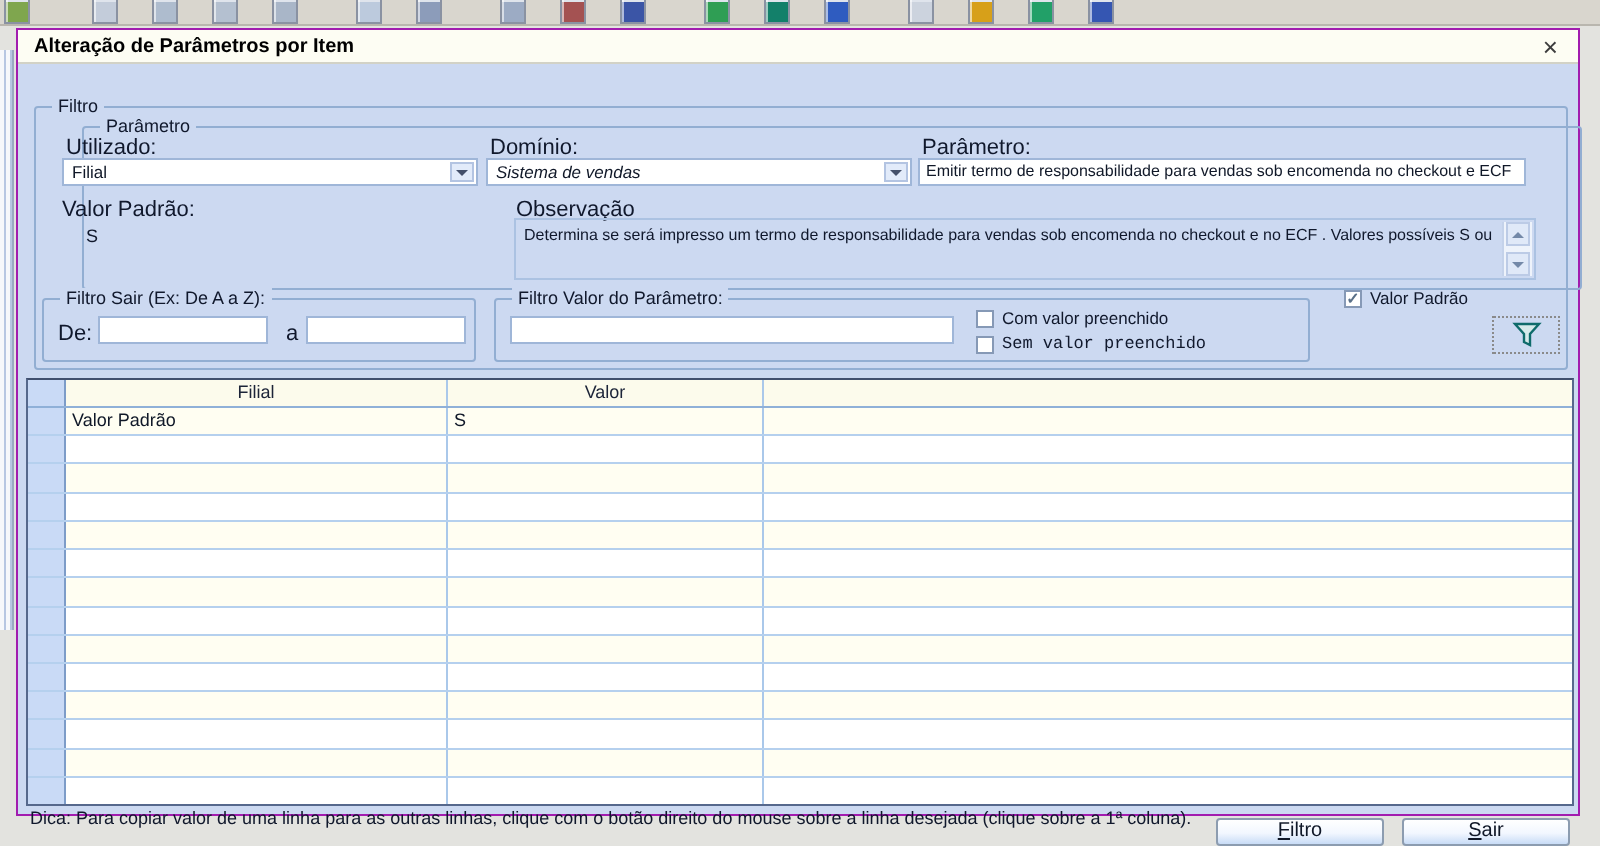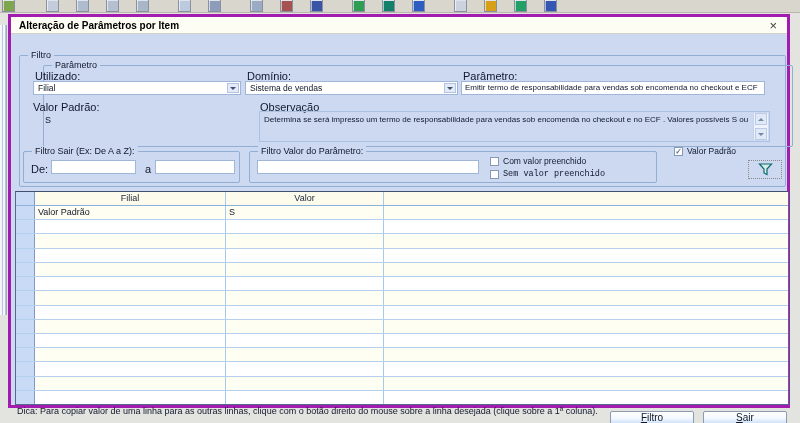--- a/index.html
+++ b/index.html
@@ -18,21 +18,21 @@
   .tb-icon:nth-child(11){ margin-left:12px; }
   .tb-icon:nth-child(14){ margin-left:12px; }
 
   .left-sliver { position:absolute; left:0; top:13px; width:8px; height:410px; background:#e3e3df; }
   .left-sliver .pane { position:absolute; left:0; top:12px; width:7px; height:290px; background:#f6f7fb;
     border-right:1px solid #9aa8c2; }
   .left-sliver .pane i { position:absolute; top:0; bottom:0; width:1px; background:#b7c6e2; }
 
   
   .dialog { position:absolute; left:8px; top:14px; width:782px; height:394px;
-    background:#ccd9f1; border:3px solid #a21caf; }
+    background:#ccd9f1; border:1px solid #a21caf; }
   .titlebar { position:absolute; left:0; top:0; right:0; height:17px; background:#fdfdf3;
     border-bottom:1px solid #d2d2c6; display:flex; align-items:center; }
   .title-text { font-size:10px; font-weight:bold; color:#000; padding-left:8px; }
   .close-x { position:absolute; right:10px; top:1px; font-size:13px; color:#3c3c3c; cursor:default; line-height:15px; }
 
   .dbody { position:absolute; left:0; top:17px; right:0; bottom:0; }
 
   .groupbox { position:absolute; border:1px solid #92aed2; border-radius:2px;padding-left:38px; }
   .gb-label { position:absolute; top:-6px; left:8px; background:#ccd9f1; padding:0 3px;
     font-size:9px; color:#10182c; line-height:10px; }
@@ -130,21 +130,21 @@
 
       <span class="flabel" style="left:24px; top:36px;">Utilizado:</span>
       <div class="combo" style="left:22px; top:47px; width:208px;">
         <div class="val">Filial</div>
         <div class="drop">
             <b></b>
           </div>
       </div>
 
       <span class="flabel" style="left:236px; top:36px;">Domínio:</span>
-      <div class="combo" style="left:234px; top:47px; width:213px;">
+      <div class="combo" style="left:234px; top:47px; width:213px;font-style:italic;">
         <div class="val">Sistema de vendas</div>
         <div class="drop">
             <b></b>
           </div>
       </div>
 
       <span class="flabel" style="left:452px; top:36px;">Parâmetro:</span>
       <div class="tinput" style="left:450px; top:47px; width:304px;">Emitir termo de responsabilidade para vendas sob encomenda no checkout e ECF</div>
 
       <span class="flabel" style="left:22px; top:67px;">Valor Padrão:</span>

